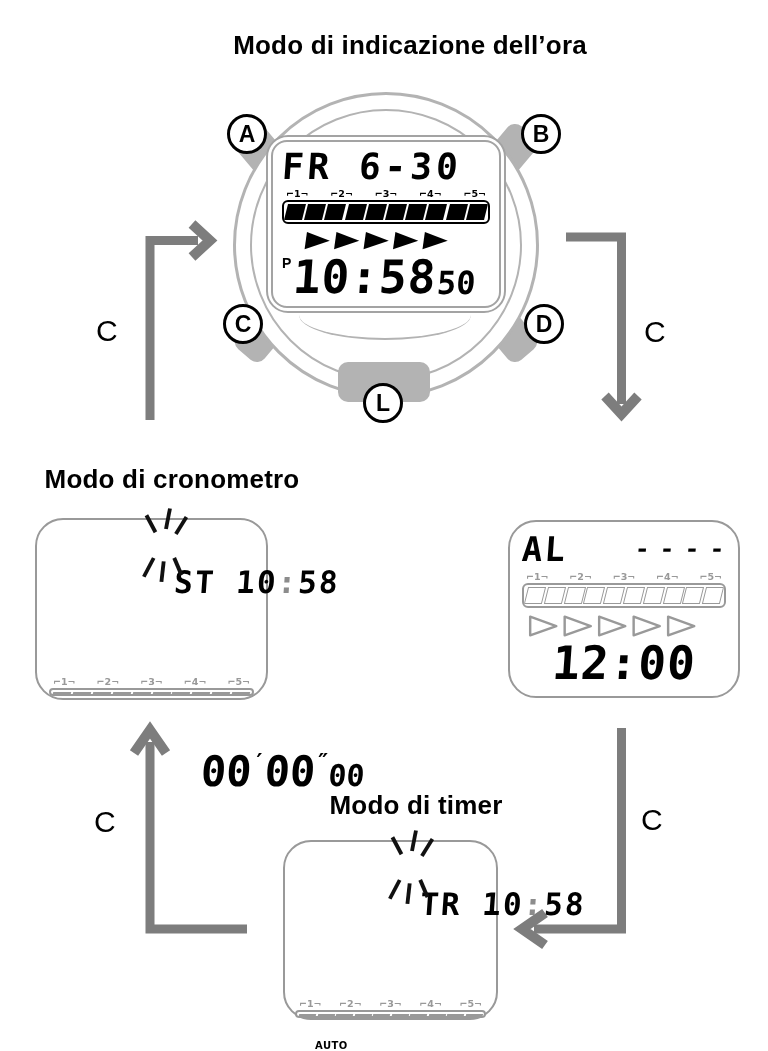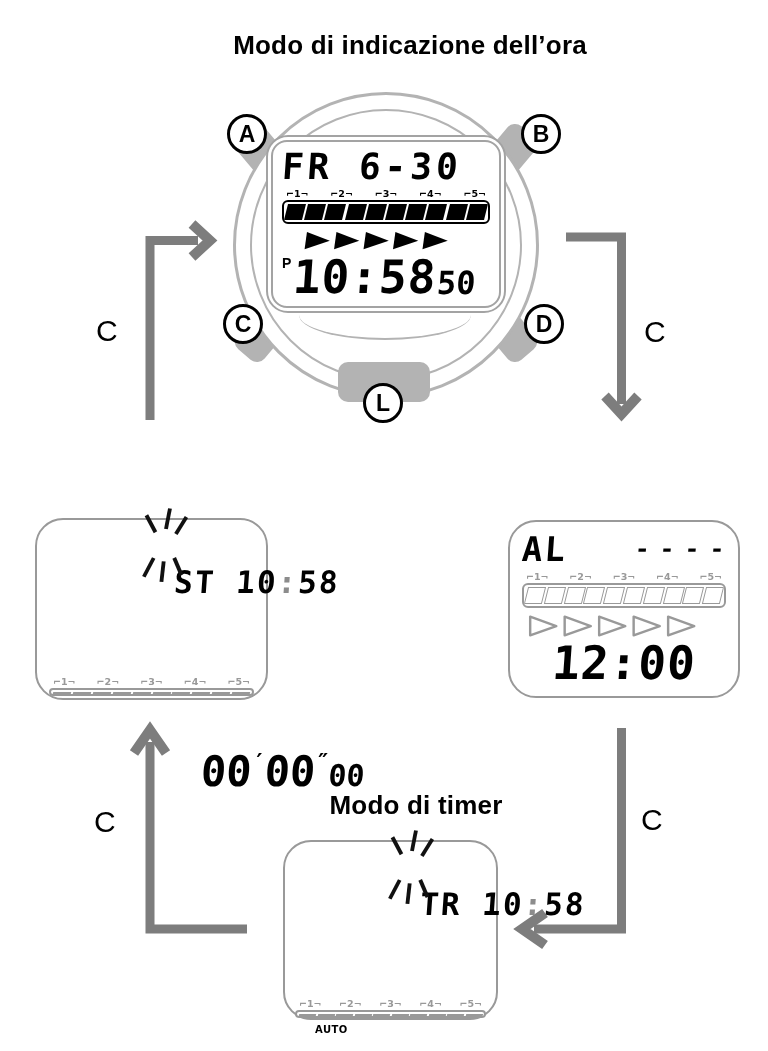--- a/index.html
+++ b/index.html
@@ -88,20 +88,21 @@
       <polyline points="545,913 522,929 545,945" stroke-width="10"></polyline>
     </g>
   </svg>
 
   <div class="c-label" style="left:96px;top:314px;">C</div>
   <div class="c-label" style="left:644px;top:315px;">C</div>
   <div class="c-label" style="left:94px;top:805px;">C</div>
   <div class="c-label" style="left:641px;top:803px;">C</div>
 
   <div class="title" style="left:0;top:30px;width:768px;">Modo di indicazione dell’ora</div>
+  <div class="title" style="left:0;top:464px;width:292px;">Modo di cronometro</div>
   <div class="title" style="left:278px;top:790px;width:224px;">Modo di timer</div>
 
   <div id="watch">
     <div class="pusher" style="left:14px;top:32px;transform:rotate(-40deg);"></div>
     <div class="pusher" style="left:256px;top:32px;transform:rotate(40deg);"></div>
     <div class="pusher" style="left:14px;top:206px;transform:rotate(40deg);"></div>
     <div class="pusher" style="left:256px;top:206px;transform:rotate(-40deg);"></div>
 
     <div id="watch-case"></div>
     <div id="watch-bezel"></div>
@@ -274,19 +275,19 @@
       </div>
     <svg class="tri-row" style="margin-top:5px;" width="170" height="24" viewBox="0 0 170 24">
       <g fill="#fff" stroke="#999" stroke-width="2.5" stroke-linejoin="round">
         <polygon points="2,3 2,22 28,12"></polygon>
           <polygon points="36,3 36,22 62,12"></polygon>
         <polygon points="70,3 70,22 96,12"></polygon>
           <polygon points="104,3 104,22 130,12"></polygon>
         <polygon points="138,3 138,22 164,12"></polygon>
       </g>
     </svg>
-    <div class="auto-label" style="margin:2px 0 0 20px;">AUTO</div>
+    <div class="auto-label" style="margin:18px 0 0 20px;">AUTO</div>
     <div class="lcd" style="font-size:42px;line-height:44px;margin-top:-2px;text-align:center;">
       
     </div>
   </div>
 
 </div>
 
 </body></html>

